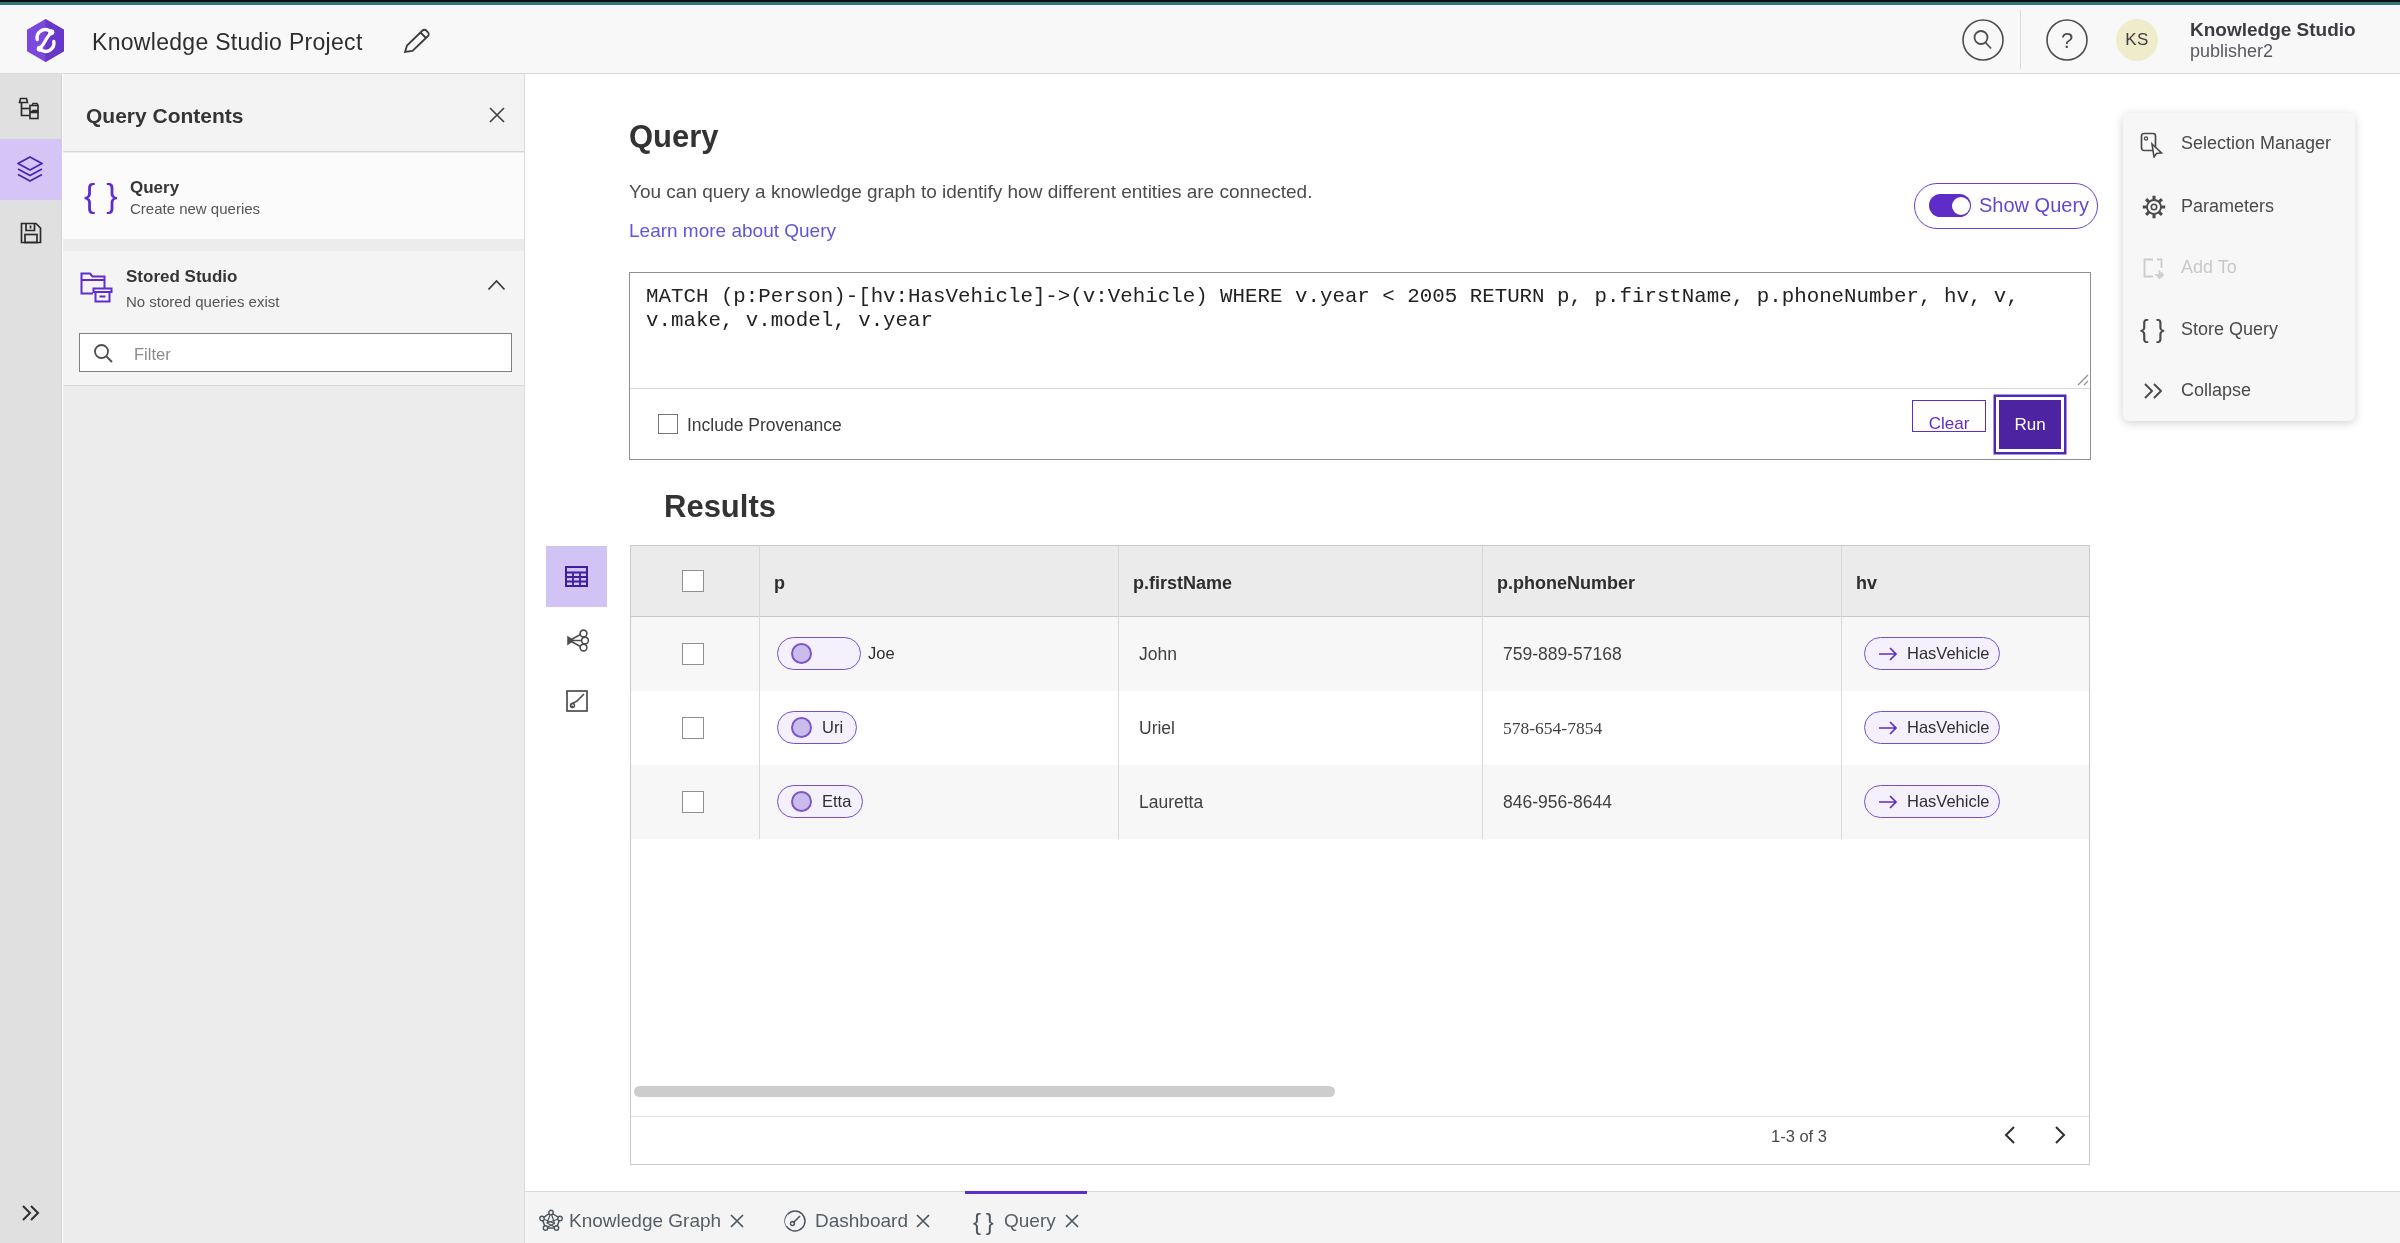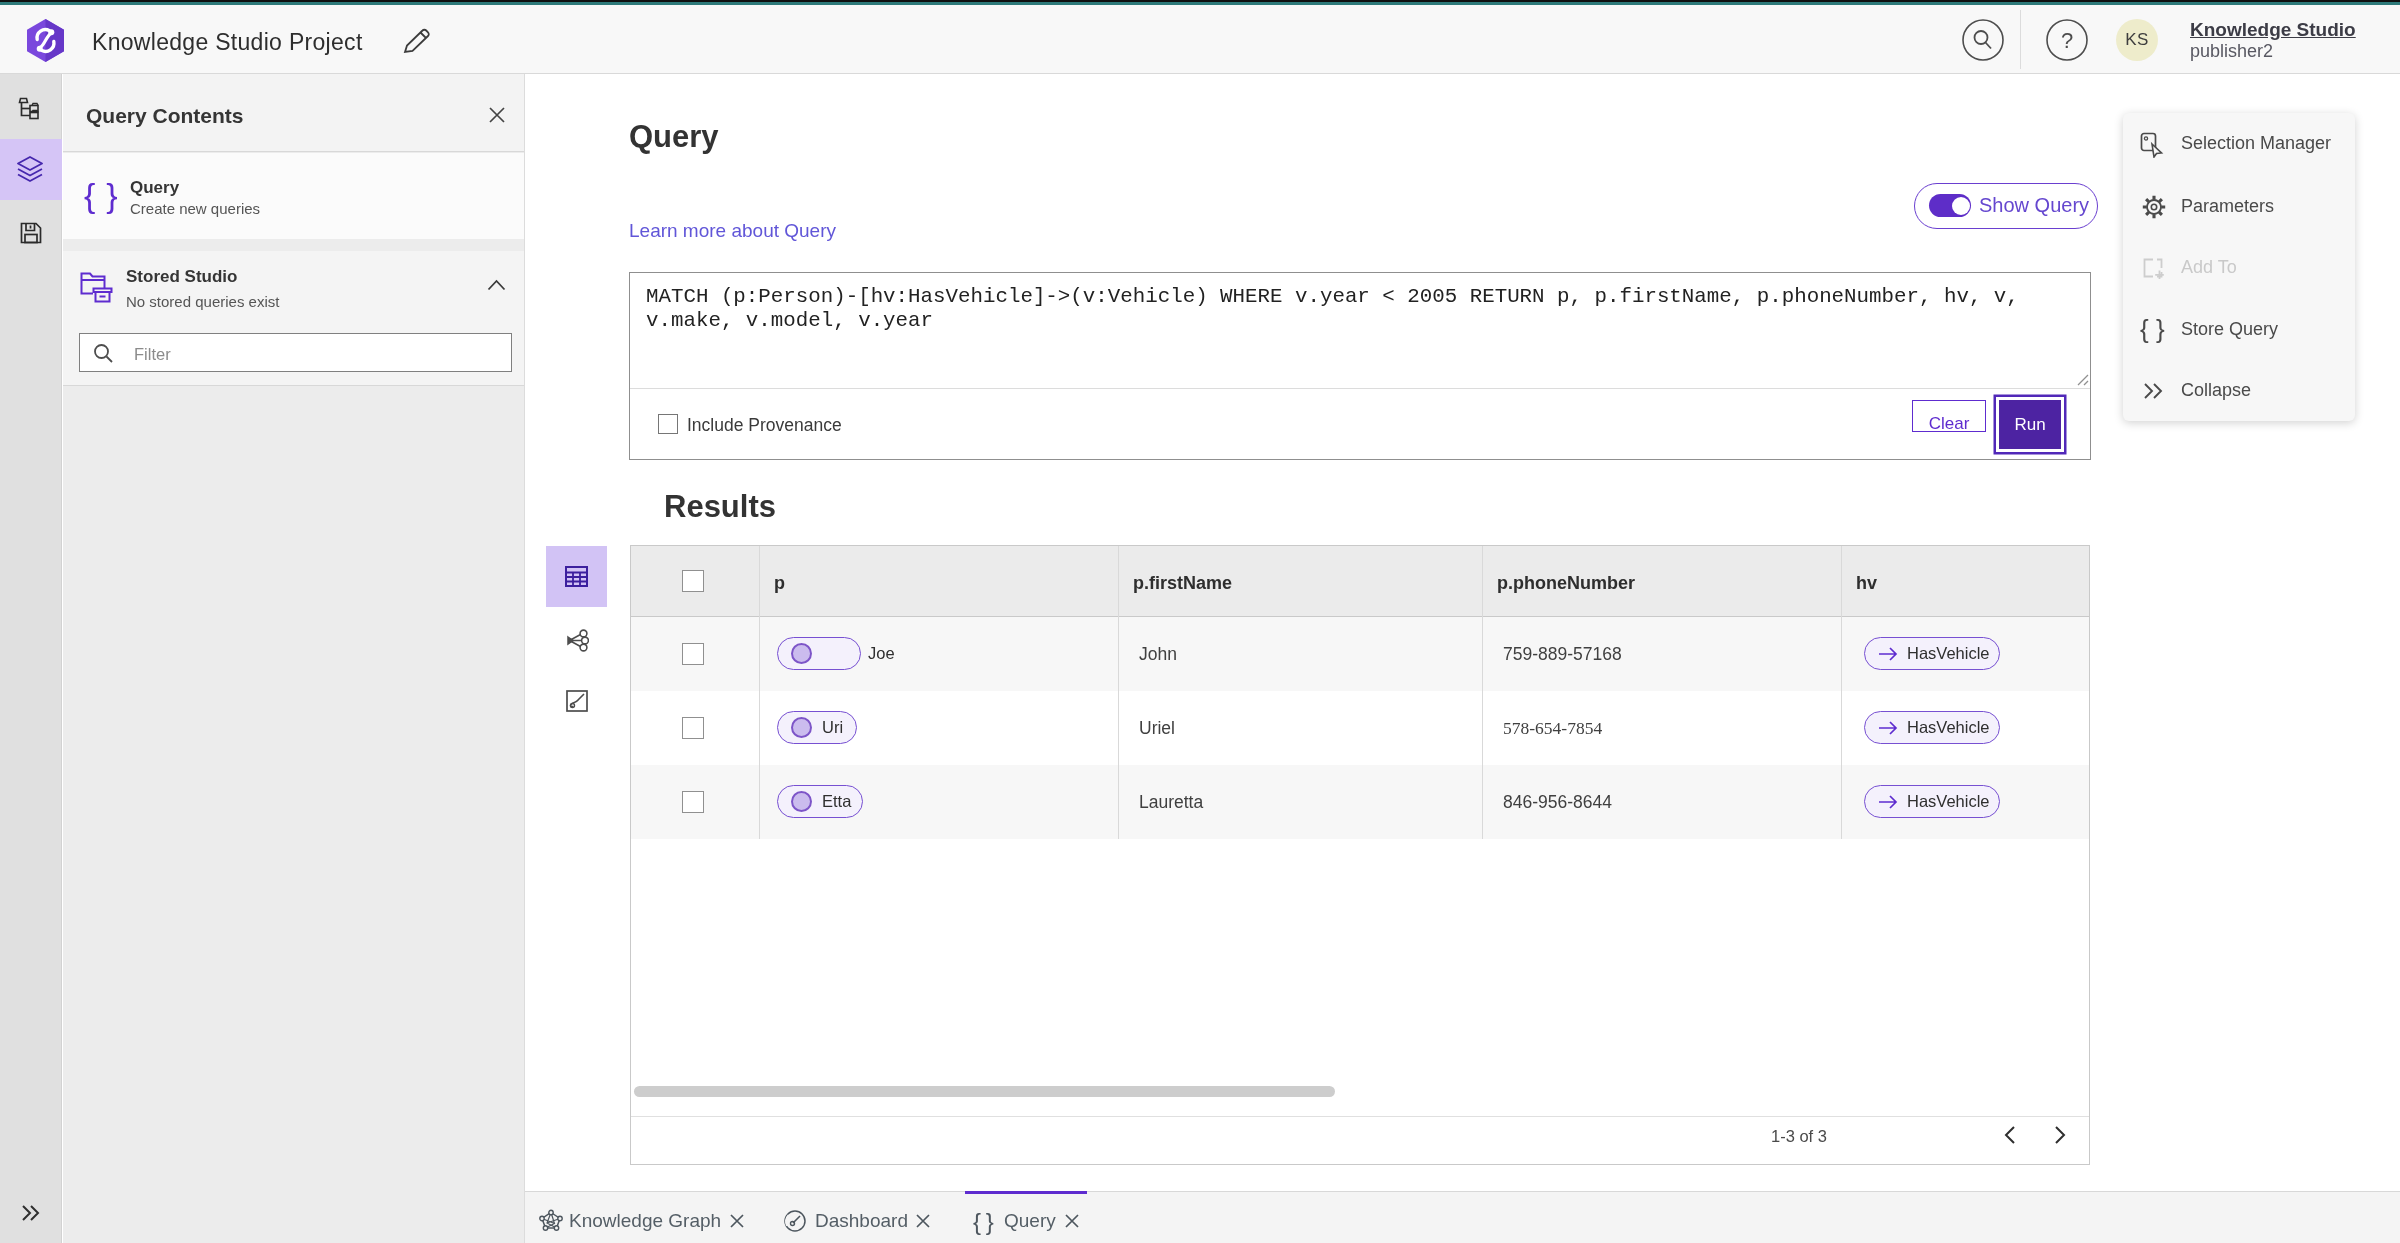--- a/index.html
+++ b/index.html
@@ -7,21 +7,21 @@
 #page { position:relative; width:2400px; height:1243px; background:#fff; }
 .abs { position:absolute; }
 
 #strip1 { left:0; top:0; width:2400px; height:2px; background:#101010; }
 #strip2 { left:0; top:2px; width:2400px; height:3px; background:#2e7a7a; }
 
 #header { left:0; top:5px; width:2400px; height:69px; background:#f8f8f8; border-bottom:1px solid #d9d9d9; }
 #htitle { left:92px; top:29px; font-size:23px; font-weight:500; color:#2e2e2e; letter-spacing:0.3px; }
 #hdivider { left:2020px; top:10px; width:1px; height:59px; background:#dcdcdc; }
 #avatar { left:2116px; top:19px; width:42px; height:42px; border-radius:50%; background:#eeeccb; text-align:center; line-height:42px; font-size:17px; color:#3e3e3e; letter-spacing:0.5px; }
-#uname { left:2190px; top:19px; font-size:19px; font-weight:700; color:#3c3c46;text-decoration:underline; }
+#uname { left:2190px; top:19px; font-size:19px; font-weight:700; color:#3c3c46; }
 #urole { left:2190px; top:41px; font-size:18px; color:#585862; }
 
 #sidebar { left:0; top:74px; width:62px; height:1169px; background:#e0e0e0; border-right:1px solid #d2d2d2; }
 #sbsel { left:0; top:139px; width:62px; height:61px; background:#d5c5f6; }
 
 #panel { left:63px; top:74px; width:462px; height:1169px; background:#ececec; border-right:1px solid #dcdcdc; }
 #ptitlerow { left:63px; top:74px; width:461px; height:78px; background:#f3f3f3; border-bottom:1px solid #d8d8d8; }
 #ptitle { left:86px; top:104px; font-size:21px; font-weight:600; color:#353535; }
 #qitem { left:63px; top:153px; width:461px; height:86px; background:#fbfbfb; }
 #qi-title { left:130px; top:178px; font-size:17px; font-weight:600; color:#353535; }
@@ -184,20 +184,21 @@
 <path d="M3.5 11.5 L14.5 5.5 M5 11.5 H15.5 M3.5 11.5 L14.5 17.5" stroke="#4d4d4d" stroke-width="1.5"></path>
 <path d="M2 8 L7 11.5 L2 15 Z" fill="#4d4d4d" stroke="#4d4d4d" stroke-width="1.5"></path>
 </svg>
 
 <svg class="abs" style="left:566px; top:690px;" width="22" height="22" viewBox="0 0 22 22">
 <rect x="1" y="1" width="20" height="20" fill="none" stroke="#4d4d4d" stroke-width="1.7"></rect>
 <path d="M18 4 L12 10 M7 16 C5 18 4 16 5 14.5 C7 12 10 13 12 10" fill="none" stroke="#4d4d4d" stroke-width="1.6"></path>
 <circle cx="6.5" cy="15.5" r="2" fill="none" stroke="#4d4d4d" stroke-width="1.4"></circle>
 </svg>
 <h1 class="qh" style="left:629px; top:119px;">Query</h1>
+<div class="abs" id="desc">You can query a knowledge graph to identify how different entities are connected.</div>
 <div class="abs" id="link">Learn more about Query</div>
 <div class="abs" id="togglewrap"></div>
 <div class="abs" id="toggletrack"></div>
 <div class="abs" id="toggleknob"></div>
 <div class="abs" id="toggletext">Show Query</div>
 <div class="abs" id="qbox"></div>
 <div class="abs" id="qdivider"></div>
 <div class="abs" id="qtext">MATCH (p:Person)-[hv:HasVehicle]-&gt;(v:Vehicle) WHERE v.year &lt; 2005 RETURN p, p.firstName, p.phoneNumber, hv, v,
 v.make, v.model, v.year</div>
 <div class="abs" id="cbprov"></div>

